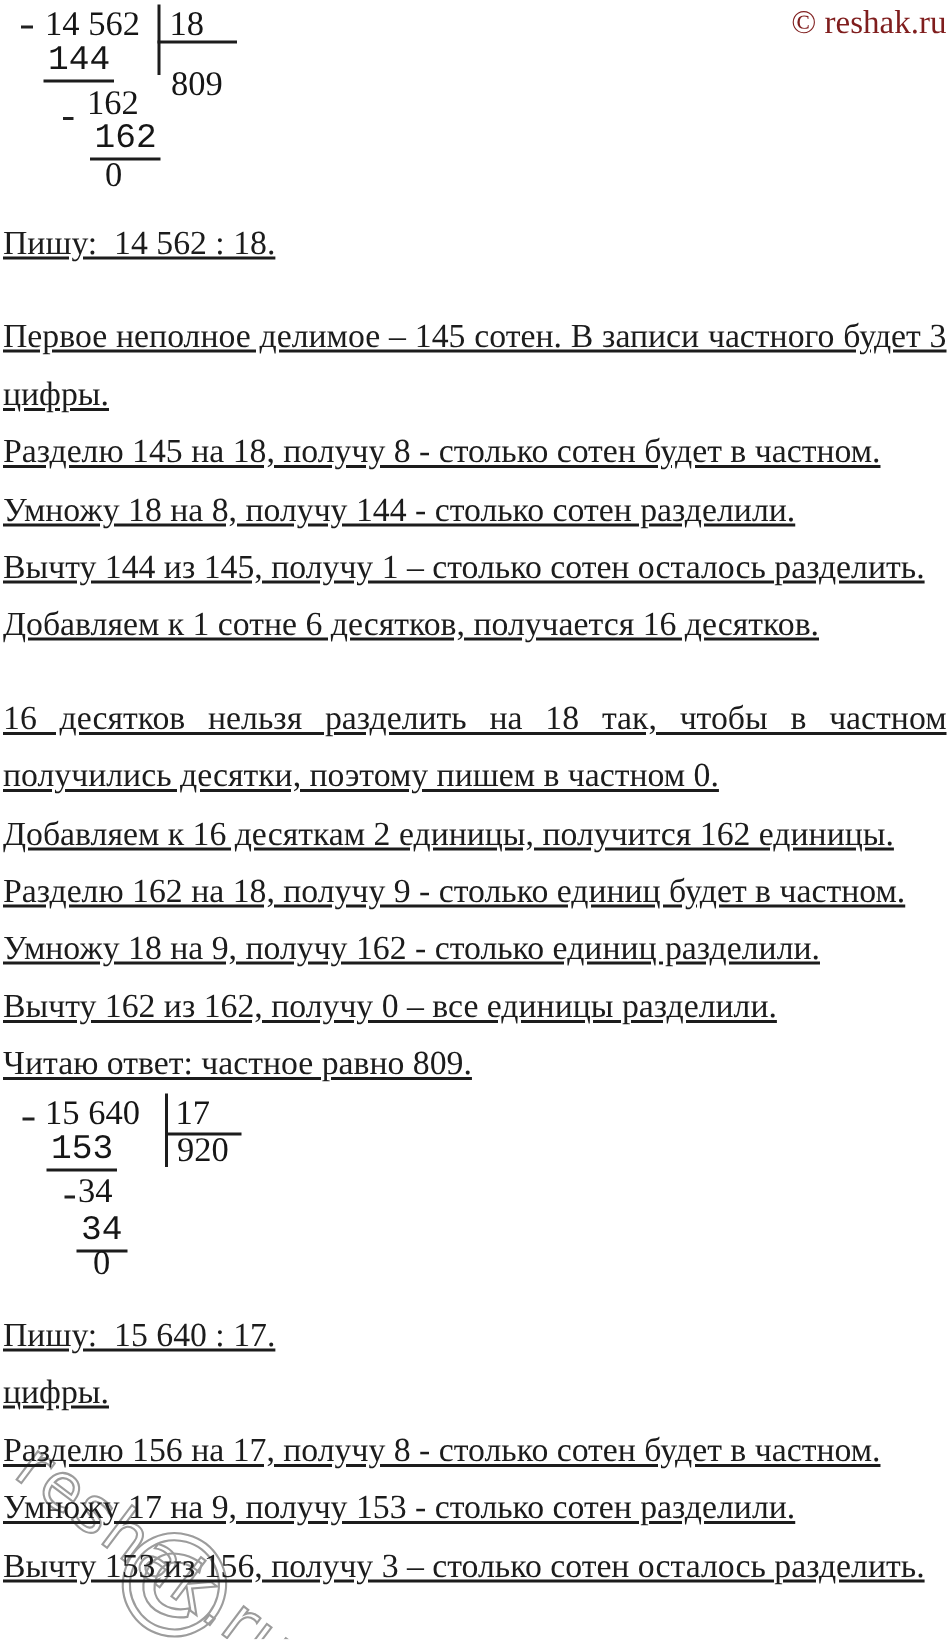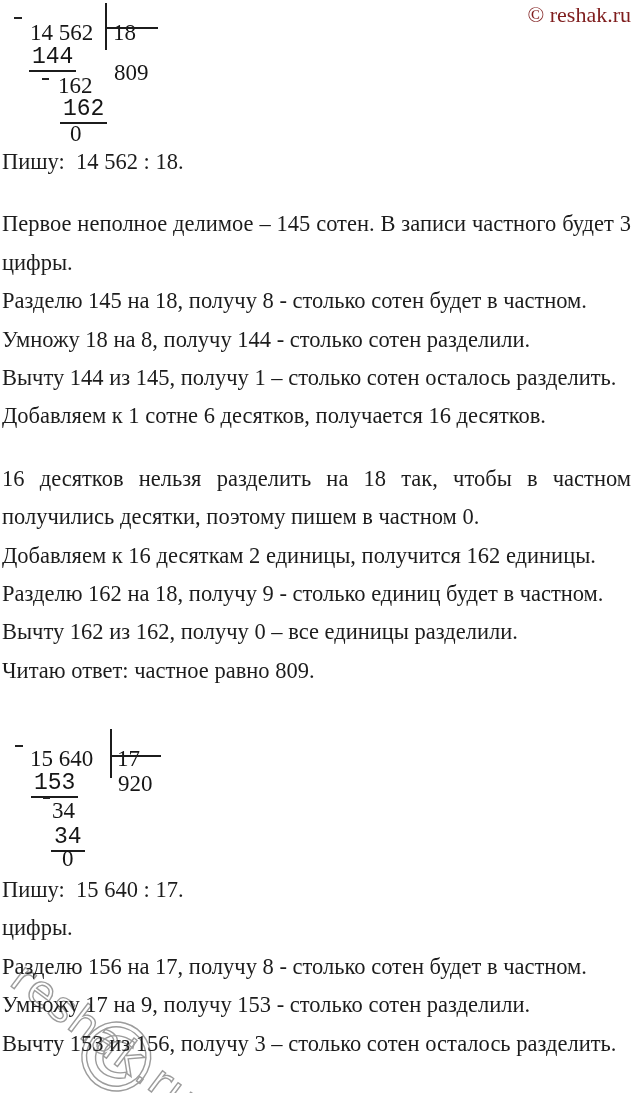--- a/index.html
+++ b/index.html
@@ -6,27 +6,27 @@
   .page{
     position:relative;width:634px;height:1093px;overflow:hidden;background:#ffffff;
     font-family:"Liberation Serif", serif;color:#1c1c1c;
   }
   
   .copyright{
     position:absolute;top:2px;right:3px;font-size:22px;white-space:nowrap;color:#7f1d1d;
   }
   
   .division{position:absolute;font-size:23px;color:#161616;}
-  .division span{position:absolute;line-height:1;white-space:pre;margin-top:17px;}
+  .division span{position:absolute;line-height:1;white-space:pre;}
   .division .u{border-bottom:2px solid #1c1c1c;padding:0 3px 1px;font-family:Liberation Mono, monospace;}
   .division .vbar{position:absolute;width:2px;background:#1c1c1c;}
   .division .hbar{position:absolute;height:2px;background:#1c1c1c;}
   .division .dash{position:absolute;height:2px;background:#222;}
   
-  .text-block{position:absolute;width:629px;}
+  .text-block{position:absolute;width:629px;text-decoration:underline;}
   .line{
     font-size:22.5px;line-height:38.4px;white-space:nowrap;color:#1c1c1c;
   }
   .line.just{white-space:normal;text-align:justify;text-align-last:justify;margin-top:24px;}
   
   .watermark{position:absolute;left:0;top:928px;pointer-events:none;}
   .wm-t{font-family:"DejaVu Sans", sans-serif;font-size:43px;letter-spacing:2px;
         fill:none;stroke:#9c9c9c;stroke-width:1.4px;}
   .wm-c{font-family:"DejaVu Sans", sans-serif;font-size:95px;
         fill:none;stroke:#9c9c9c;stroke-width:1.4px;}
@@ -62,20 +62,21 @@
     <div class="line just">Первое неполное делимое – 145 сотен. В записи частного будет 3</div>
     <div class="line">цифры.</div>
     <div class="line">Разделю 145 на 18, получу 8 - столько сотен будет в частном.</div>
     <div class="line">Умножу 18 на 8, получу 144 - столько сотен разделили.</div>
     <div class="line">Вычту 144 из 145, получу 1 – столько сотен осталось разделить.</div>
     <div class="line">Добавляем к 1 сотне 6 десятков, получается 16 десятков.</div>
     <div class="line just">16 десятков нельзя разделить на 18 так, чтобы в частном</div>
     <div class="line">получились десятки, поэтому пишем в частном 0.</div>
     <div class="line">Добавляем к 16 десяткам 2 единицы, получится 162 единицы.</div>
     <div class="line">Разделю 162 на 18, получу 9 - столько единиц будет в частном.</div>
+    <div class="line">Умножу 18 на 9, получу 162 - столько единиц разделили.</div>
     <div class="line">Вычту 162 из 162, получу 0 – все единицы разделили.</div>
     <div class="line">Читаю ответ: частное равно 809.</div>
   </div>
 
   <div class="division" style="left:0;top:727px;width:200px;height:130px">
     <i class="dash" style="left:15px;top:18px;width:8px"></i>
     <span style="left:30px;top:3px">15 640</span>
     <i class="vbar" style="left:110px;top:2px;height:49px"></i>
     <span style="left:117px;top:3px">17</span>
     <i class="hbar" style="left:110px;top:28px;width:51px"></i>

